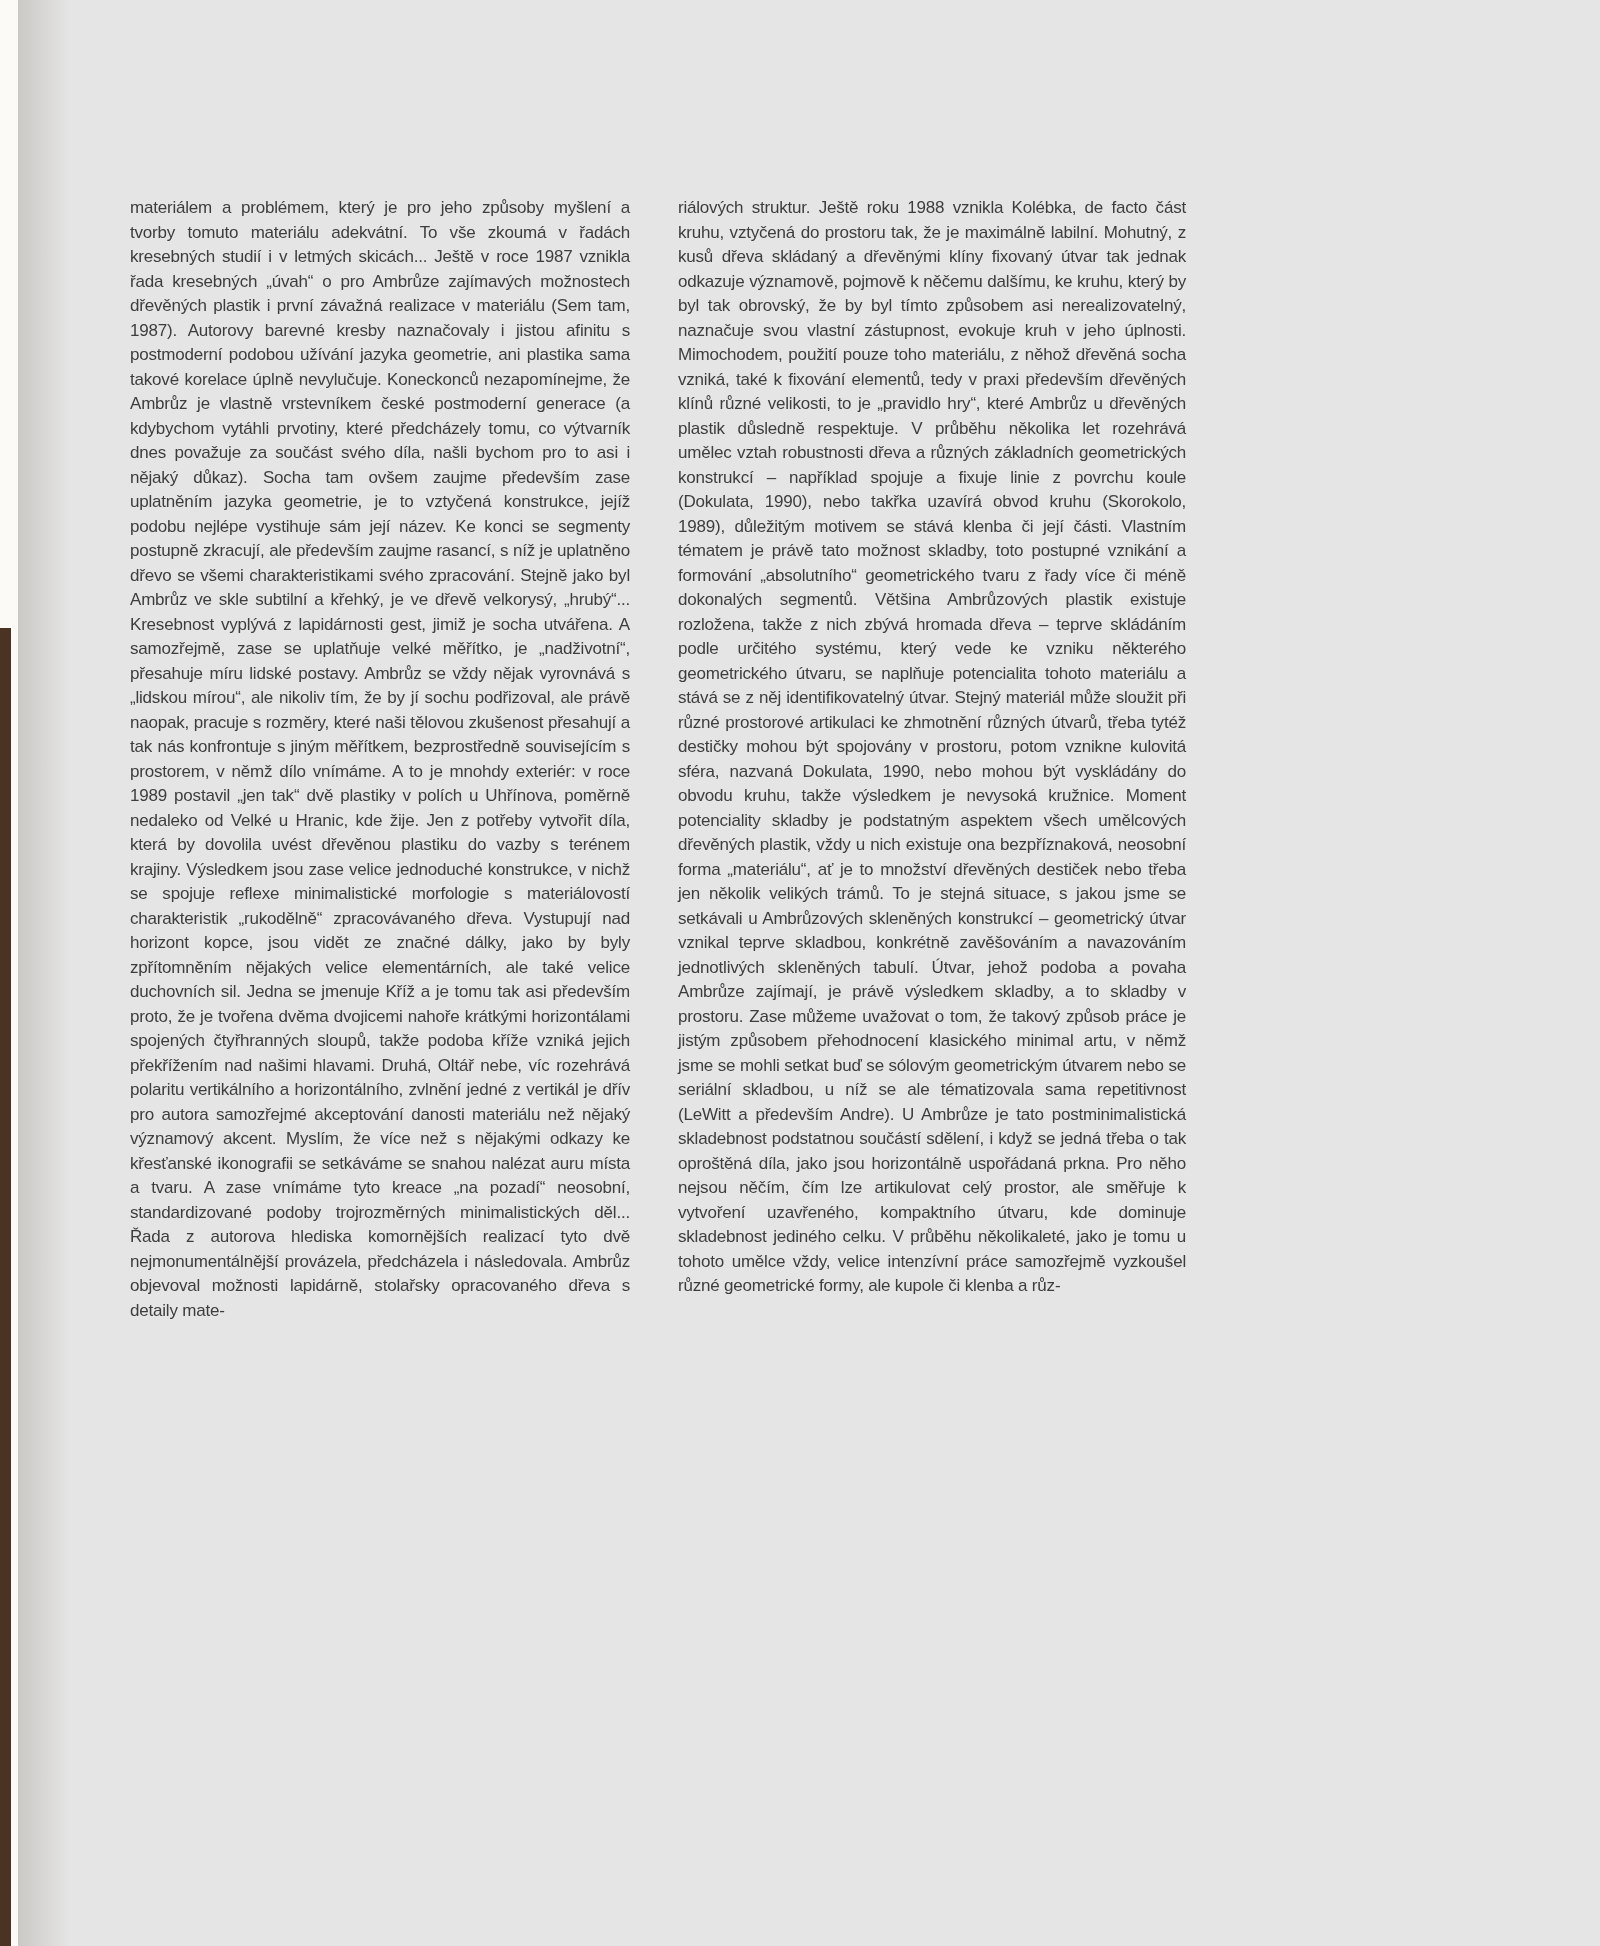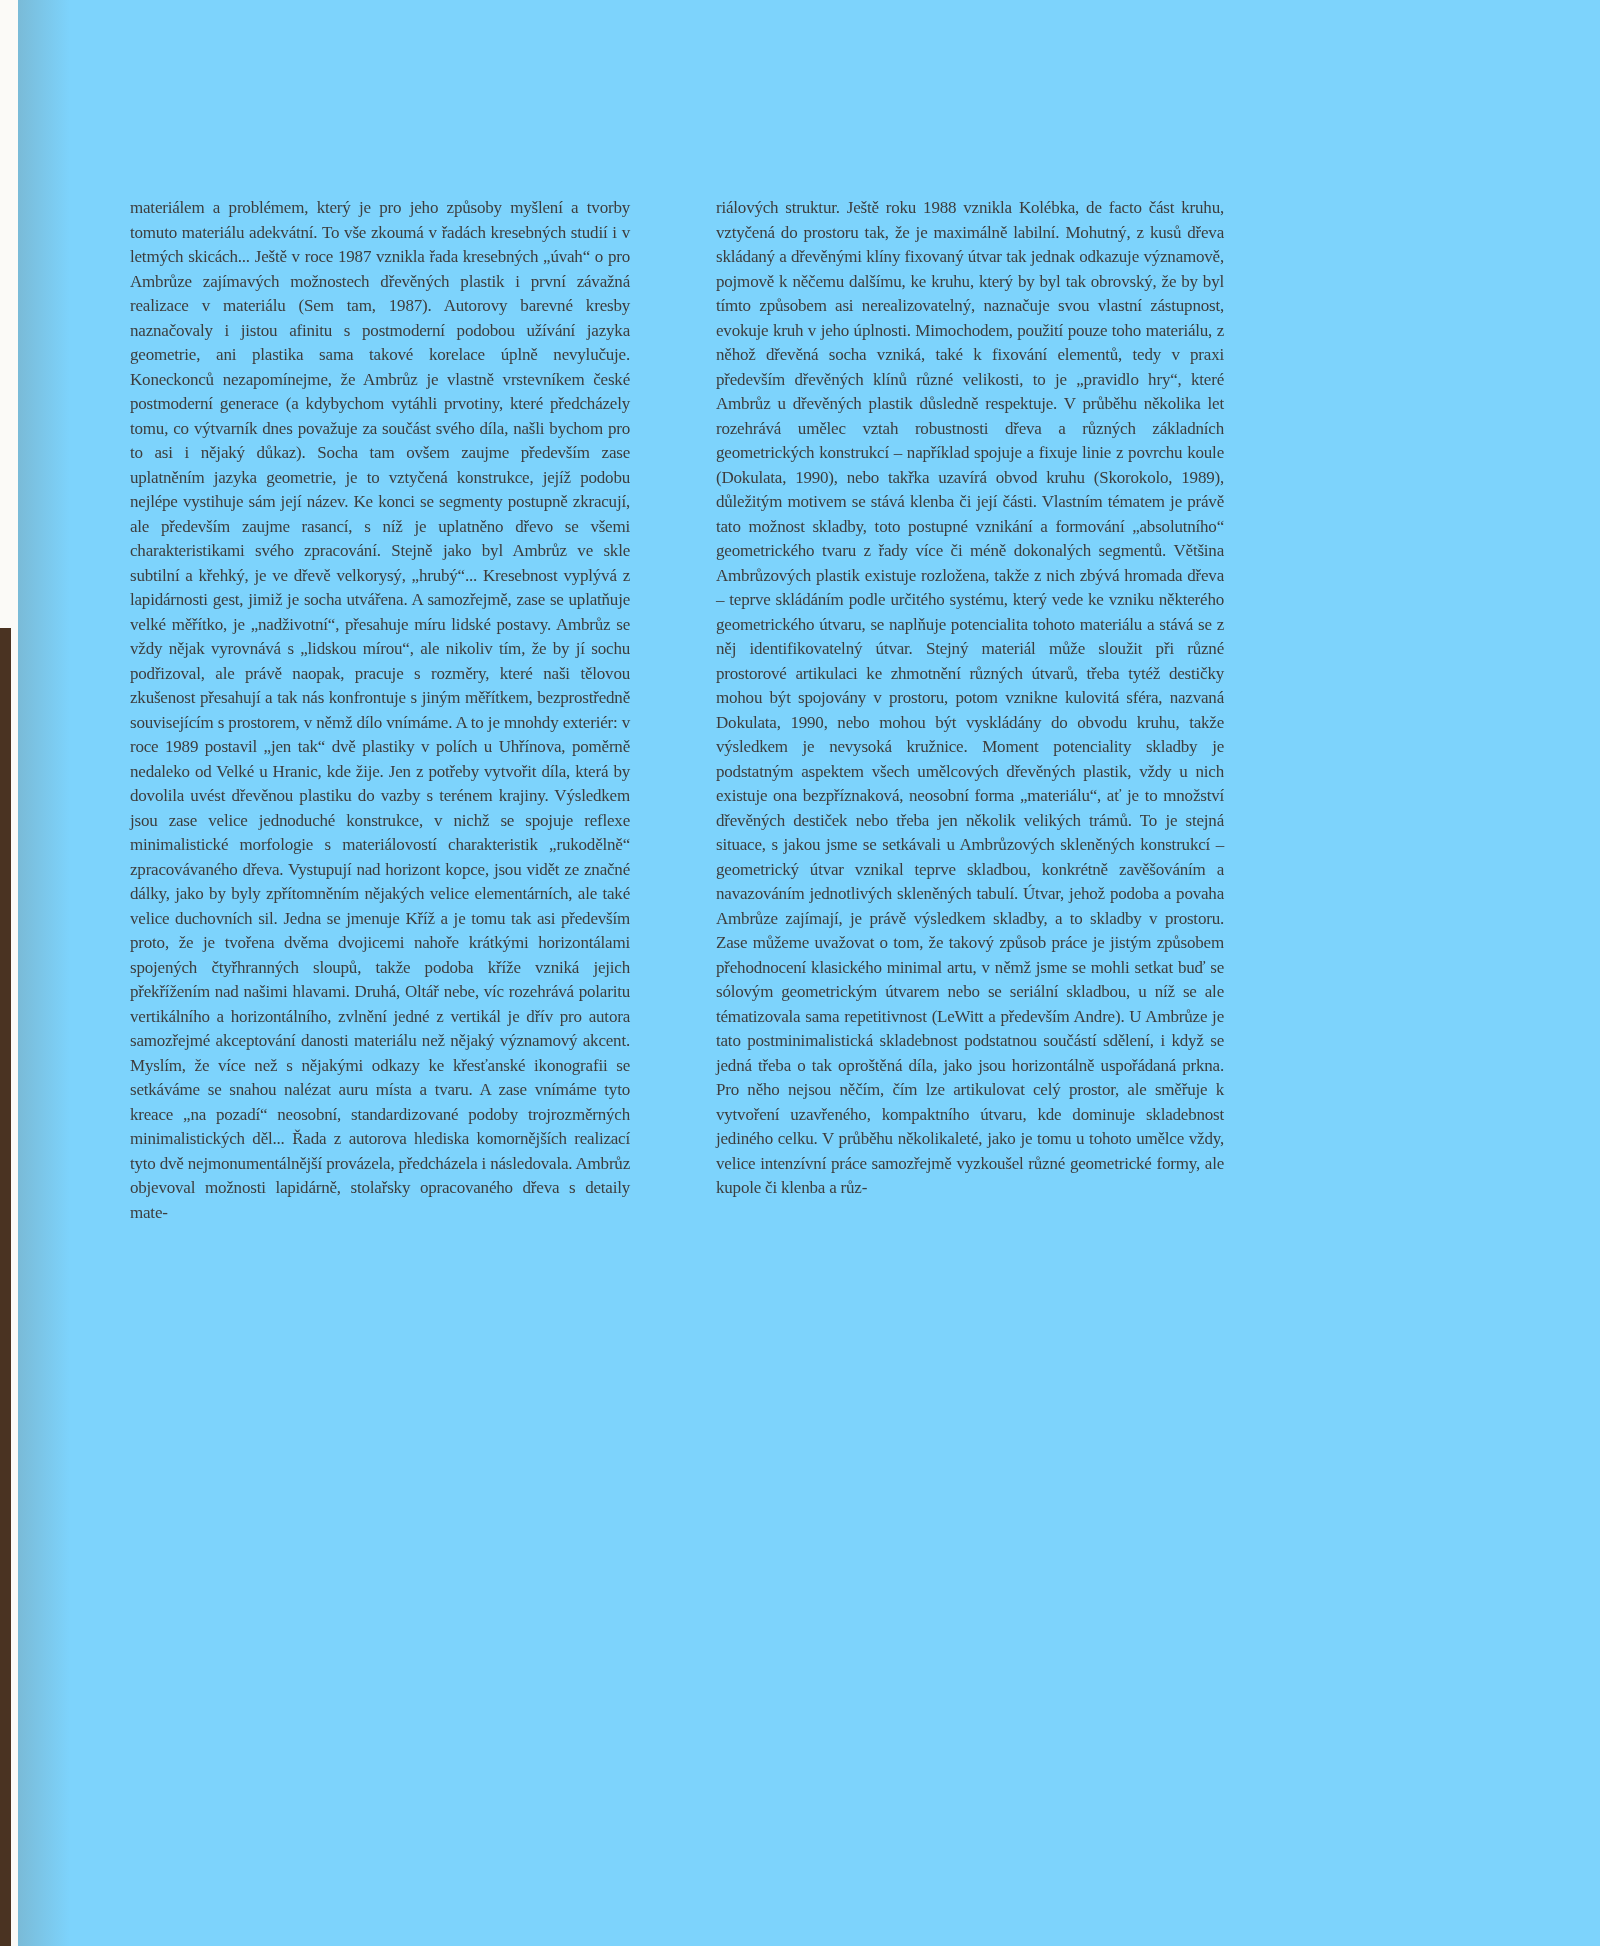--- a/index.html
+++ b/index.html
@@ -4,23 +4,23 @@
 <style>
   html, body {
     margin: 0;
     padding: 0;
     background: #ffffff;
   }
   .page {
     position: relative;
     width: 1600px;
     height: 1946px;
-    background: #7dd3fc;
+    background: #e5e5e5;
     overflow: hidden;
-    font-family: Liberation Serif, serif;
+    font-family: Liberation Sans, sans-serif;
   }
   
   .scan-edge-white {
     position: absolute;
     left: 0;
     top: 0;
     width: 18px;
     height: 100%;
     background: #fbfaf7;
   }
@@ -55,21 +55,20 @@
   .text-column p {
     margin: 0;
   }
   .col-left {
     left: 130px;
     width: 500px;
   }
   .col-right {
     left: 678px;
     width: 508px;
-    margin-left: 38px;
   }
 </style>
 </head>
 <body>
 
 <div class="page">
 
   <div class="scan-edge-white"></div>
   <div class="scan-spine-brown"></div>
   <div class="page-left-shadow"></div>

